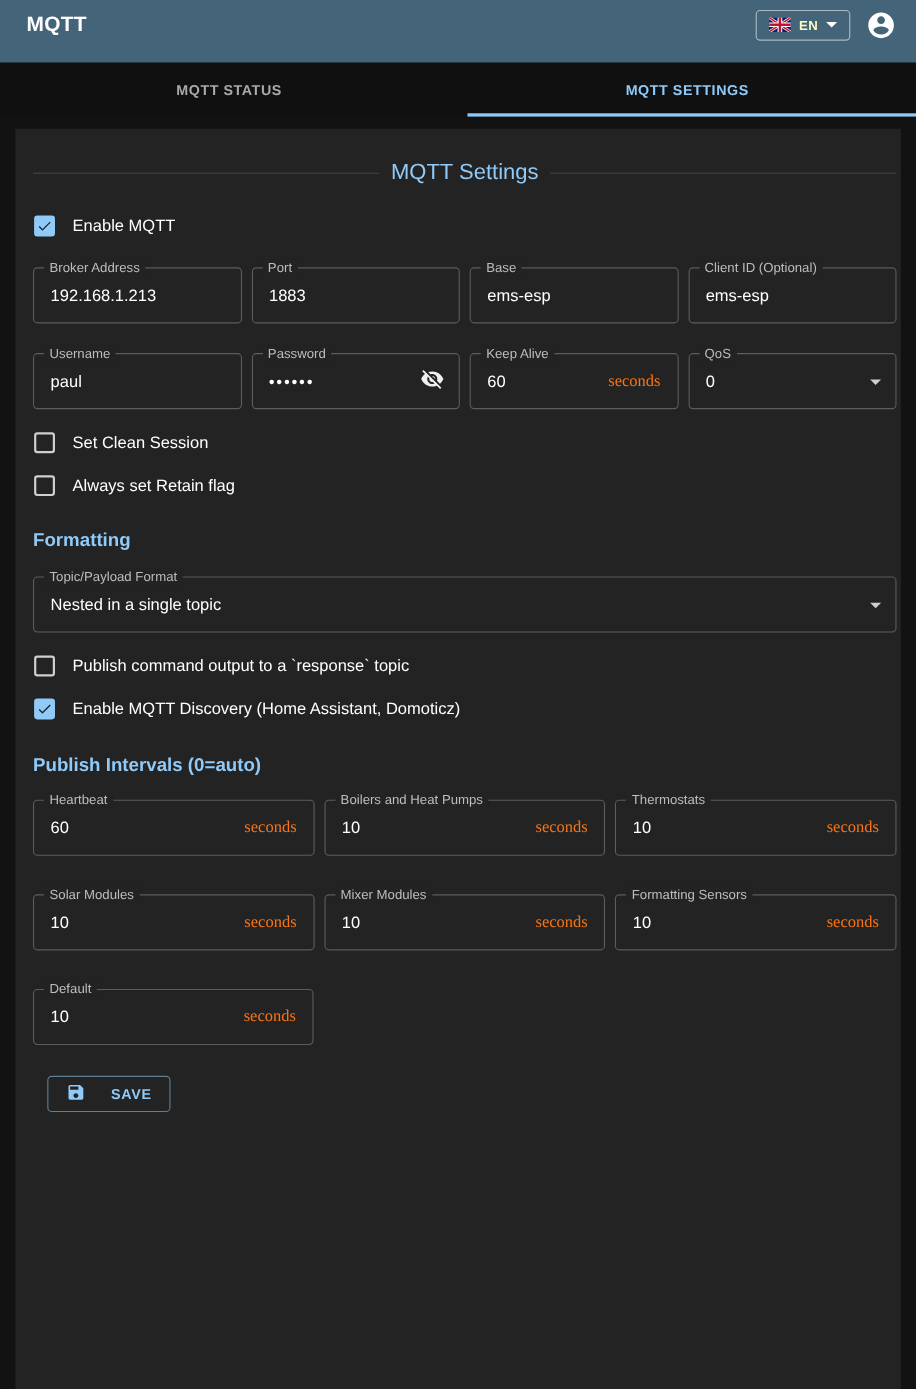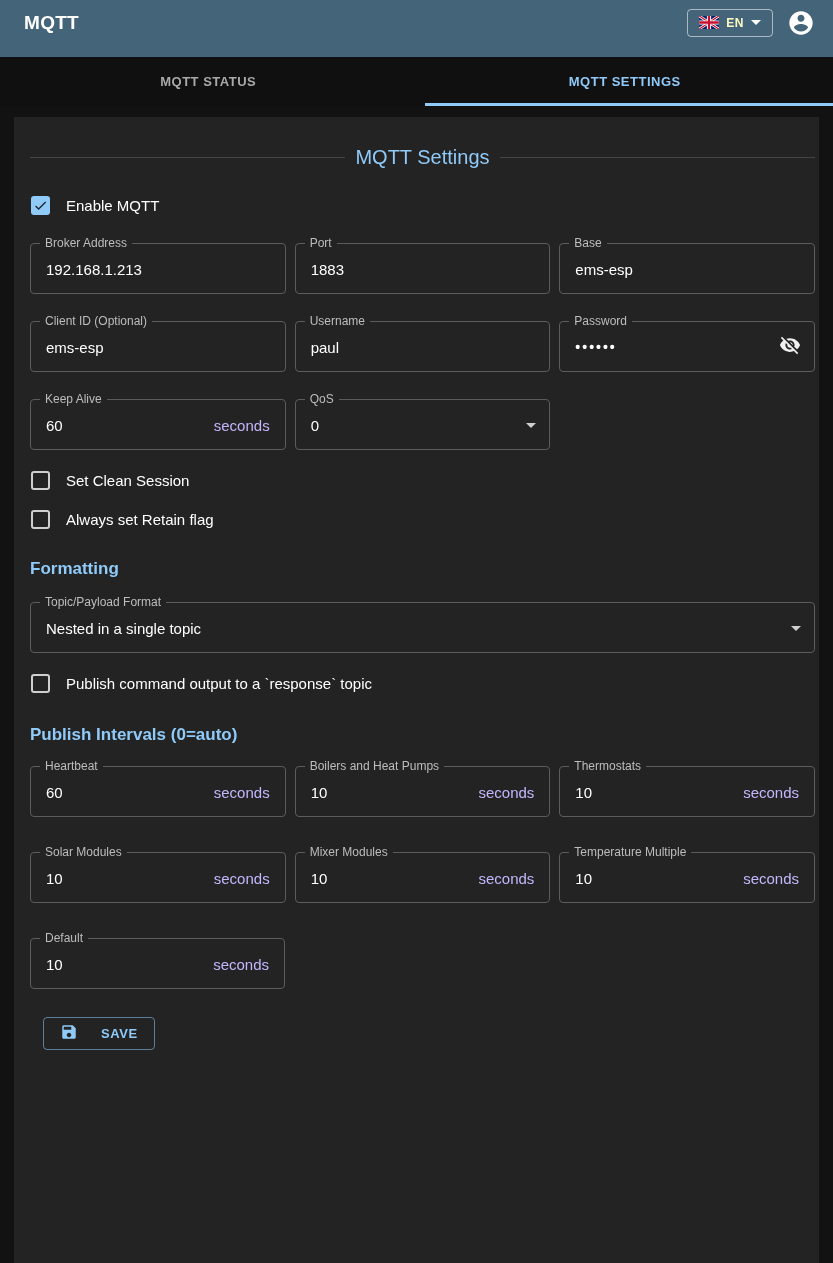--- a/index.html
+++ b/index.html
@@ -53,40 +53,40 @@
   .check-row { display:flex; align-items:center; gap:16px; height:24px; margin-left:1px; cursor:pointer; }
   .cb {
     width:19px; height:19px; border-radius:3px; flex:0 0 auto;
     border:2px solid #cfcfcf; background:transparent;
     display:flex; align-items:center; justify-content:center;
   }
   .cb.checked { border-color:#90caf9; background:#90caf9; }
   .cb svg { display:block; }
   .cb-label { font-size:15px; color:#fff; }
   
-  .grid2 { display:grid; grid-template-columns:1fr 1fr 1fr; column-gap:9px; row-gap:27px; }
+  .grid2 { display:grid; grid-template-columns:1fr 1fr 1fr 1fr; column-gap:9px; row-gap:27px; }
   .grid3 { display:grid; grid-template-columns:1fr 1fr 1fr; column-gap:9px; row-gap:35px; }
   .field {
     position:relative; height:51px;
     border:1px solid #5c5c5c; border-radius:4px;
     background:transparent;
   }
   .field .flabel {
     position:absolute; top:-8px; left:9px;
     background:#222322; padding:0 5px;
     font-size:12px; color:#bdbdbd; white-space:nowrap; line-height:14px;
   }
   .field .fvalue {
     position:absolute; left:15px; top:50%; transform:translateY(-50%);
     font-size:15px; color:#fff; white-space:nowrap;
   }
   .field .fvalue.pwd { font-weight:700; letter-spacing:2px; font-size:14px; }
   .field .funit {
     position:absolute; right:15px; top:50%; transform:translateY(-50%);
-    font-size:15px; color:#c4b5fd;
+    font-size:15px; color:#f97316;font-family:Liberation Serif, serif;
   }
   .field .select-caret {
     position:absolute; right:13px; top:50%; margin-top:-2px;
     width:0; height:0;
     border-left:5px solid transparent; border-right:5px solid transparent;
     border-top:5px solid #cfcfcf;
   }
   .field .eye { position:absolute; right:13px; top:50%; transform:translateY(-50%); cursor:pointer; }
   .field.clickable { cursor:pointer; }
   
@@ -217,20 +217,28 @@
     <div class="field clickable mt-23">
       <span class="flabel">Topic/Payload Format</span>
       <span class="fvalue">Nested in a single topic</span>
       <span class="select-caret"></span>
     </div>
 
     <div class="check-row mt-18">
       <span class="cb"></span>
       <span class="cb-label">Publish command output to a `response` topic</span>
     </div>
+    <div class="check-row mt-15">
+      <span class="cb checked">
+        <svg width="15" height="15" viewBox="0 0 24 24" fill="#20262c">
+            <path d="M9 16.17 4.83 12l-1.42 1.41L9 19 21 7l-1.41-1.41z"></path>
+          </svg>
+      </span>
+      <span class="cb-label">Enable MQTT Discovery (Home Assistant, Domoticz)</span>
+    </div>
 
 
     <div class="section-heading mt-30">Publish Intervals (0=auto)</div>
 
     <div class="grid3 mt-21">
       <div class="field">
         <span class="flabel">Heartbeat</span>
         <span class="fvalue">60</span>
         <span class="funit">seconds</span>
       </div>
@@ -248,21 +256,21 @@
         <span class="flabel">Solar Modules</span>
         <span class="fvalue">10</span>
         <span class="funit">seconds</span>
       </div>
       <div class="field">
         <span class="flabel">Mixer Modules</span>
         <span class="fvalue">10</span>
         <span class="funit">seconds</span>
       </div>
       <div class="field">
-        <span class="flabel">Temperature Multiple</span>
+        <span class="flabel">Formatting Sensors</span>
         <span class="fvalue">10</span>
         <span class="funit">seconds</span>
       </div>
     </div>
 
     <div class="field w-third mt-35">
       <span class="flabel">Default</span>
       <span class="fvalue">10</span>
       <span class="funit">seconds</span>
     </div>

